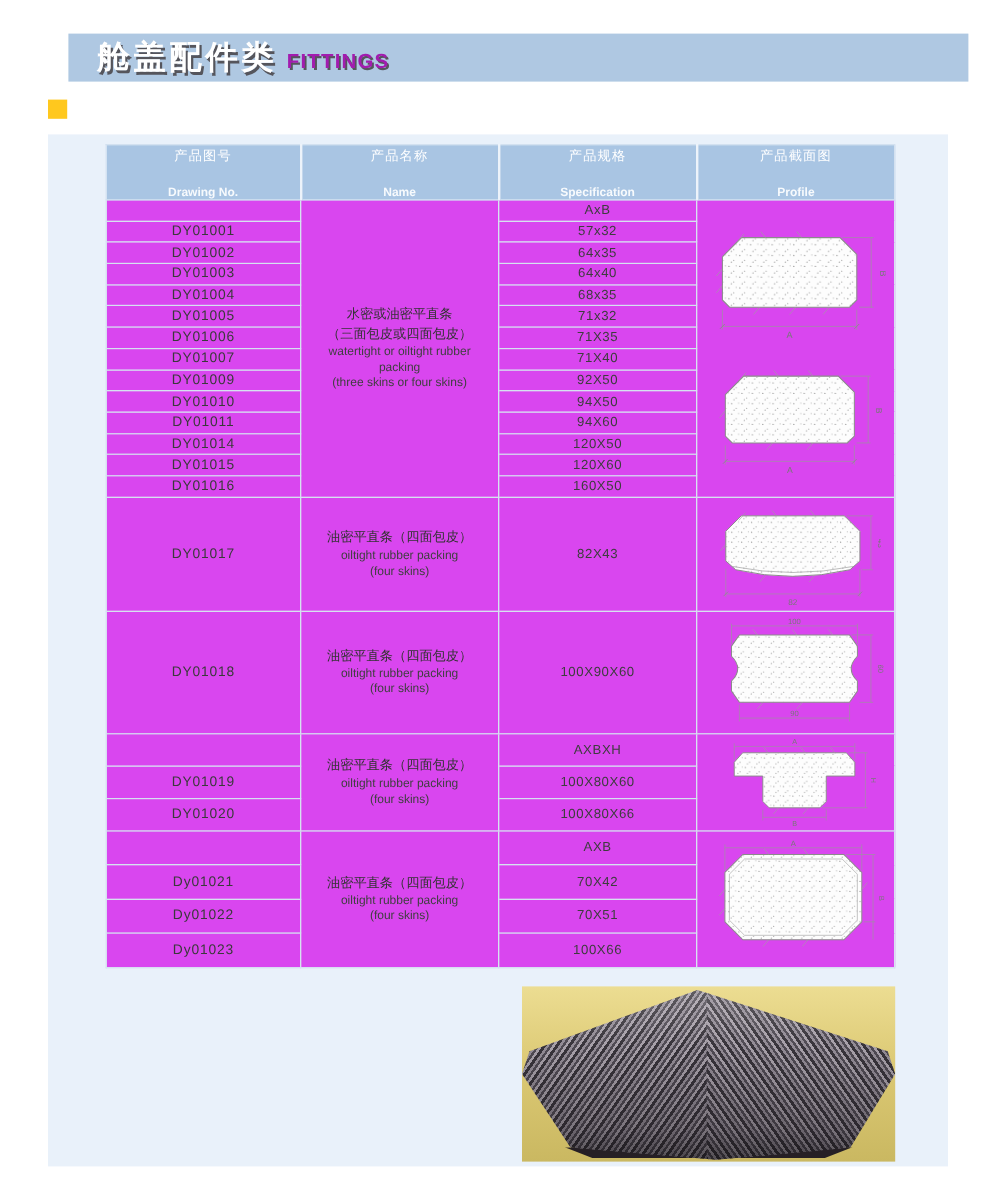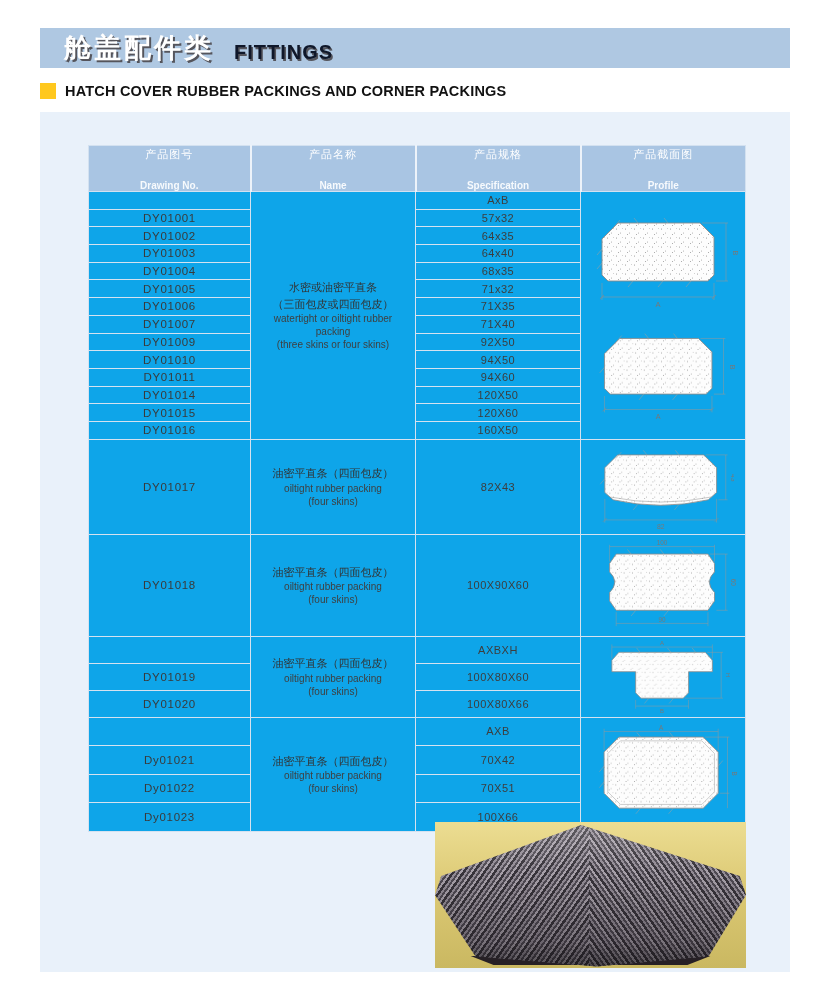--- a/index.html
+++ b/index.html
@@ -2,55 +2,55 @@
 <html><head>
 <meta charset="utf-8">
 <style>
   html,body{margin:0;padding:0;}
   body{
     width:830px;height:1000px;position:relative;background:#ffffff;
     font-family:"Liberation Sans","DejaVu Sans",sans-serif;overflow:hidden;
   }
   
   .band{
-    position:absolute;left:40px;top:28px;width:750px;height:40px;
+    position:absolute;left:57px;top:28px;width:750px;height:40px;
     background:#afc8e2;display:flex;align-items:center;padding-left:24px;box-sizing:border-box;
   }
   .band .cn{
     font-size:27px;font-weight:bold;color:#ffffff;letter-spacing:3px;
     text-shadow:2px 2px 0 #55555c;
   }
   .band .en{
-    font-size:20px;font-weight:bold;color:#0f172a;margin-left:20px;margin-top:8px;
+    font-size:17px;font-weight:bold;color:#a21caf;margin-left:8px;margin-top:8px;
     letter-spacing:1px;text-shadow:1.5px 1.5px 0 #55555c;
   }
   
   .subtitle{
     position:absolute;left:40px;top:80px;width:760px;height:22px;
     display:flex;align-items:center;gap:9px;
   }
   .bullet{width:16px;height:16px;background:#ffc81e;flex:0 0 auto;}
   .subtitle .cn{font-size:16.5px;font-weight:bold;color:#0d0d0d;letter-spacing:1px;}
   .subtitle .en{font-size:14.5px;font-weight:bold;color:#111;letter-spacing:0.2px;}
   
   .panel{
     position:absolute;left:40px;top:112px;width:750px;height:860px;background:#e9f1fa;
   }
-  .tablewrap{position:absolute;left:48px;top:33px;}
+  .tablewrap{position:absolute;left:48px;top:8px;}
   table{border-collapse:collapse;table-layout:fixed;width:657px;}
   td,th{padding:0;margin:0;}
   th{
     height:45px;background:#a9c5e3;color:#fff;font-weight:normal;
     border:1px solid #d3e1f0;border-left:2px solid #edf3fa;text-align:center;vertical-align:middle;
   }
   th:first-child{border-left:1px solid #d3e1f0;}
   th .cn{display:block;font-size:11px;letter-spacing:1px;}
   th .en{display:block;font-size:10px;margin-top:18px;color:#f7fafd;font-weight:bold;}
   td{
-    background:#0ea5e9;border:1px solid #d5e2f0;text-align:center;vertical-align:middle;
+    background:#d946ef;border:1px solid #d5e2f0;text-align:center;vertical-align:middle;
     font-size:11px;color:#3d3d3d;
   }
   tr.r0{height:17.7px;}
   tr.r1{height:95px;}
   tr.r2{height:102px;}
   tr.r3{height:27px;}
   tr.r4{height:28.5px;}
   td.no{letter-spacing:0.7px;font-size:11.5px;color:#3a3a3a;margin-top:40px;}
   td.spec{letter-spacing:0.5px;}
   td.name .cn{font-size:11px;color:#333;line-height:1.5;}
@@ -83,21 +83,20 @@
 </head>
 <body>
 
 <div class="band">
   <span class="cn">舱盖配件类</span>
   <span class="en">FITTINGS</span>
 </div>
 
 <div class="subtitle">
   <span class="bullet"></span>
-  <span class="en">HATCH COVER RUBBER PACKINGS AND CORNER PACKINGS</span>
 </div>
 
 <div class="panel">
   <div class="tablewrap">
     <table>
       <colgroup>
           <col style="width:162px">
           <col style="width:165px">
           <col style="width:165px">
           <col style="width:165px">

